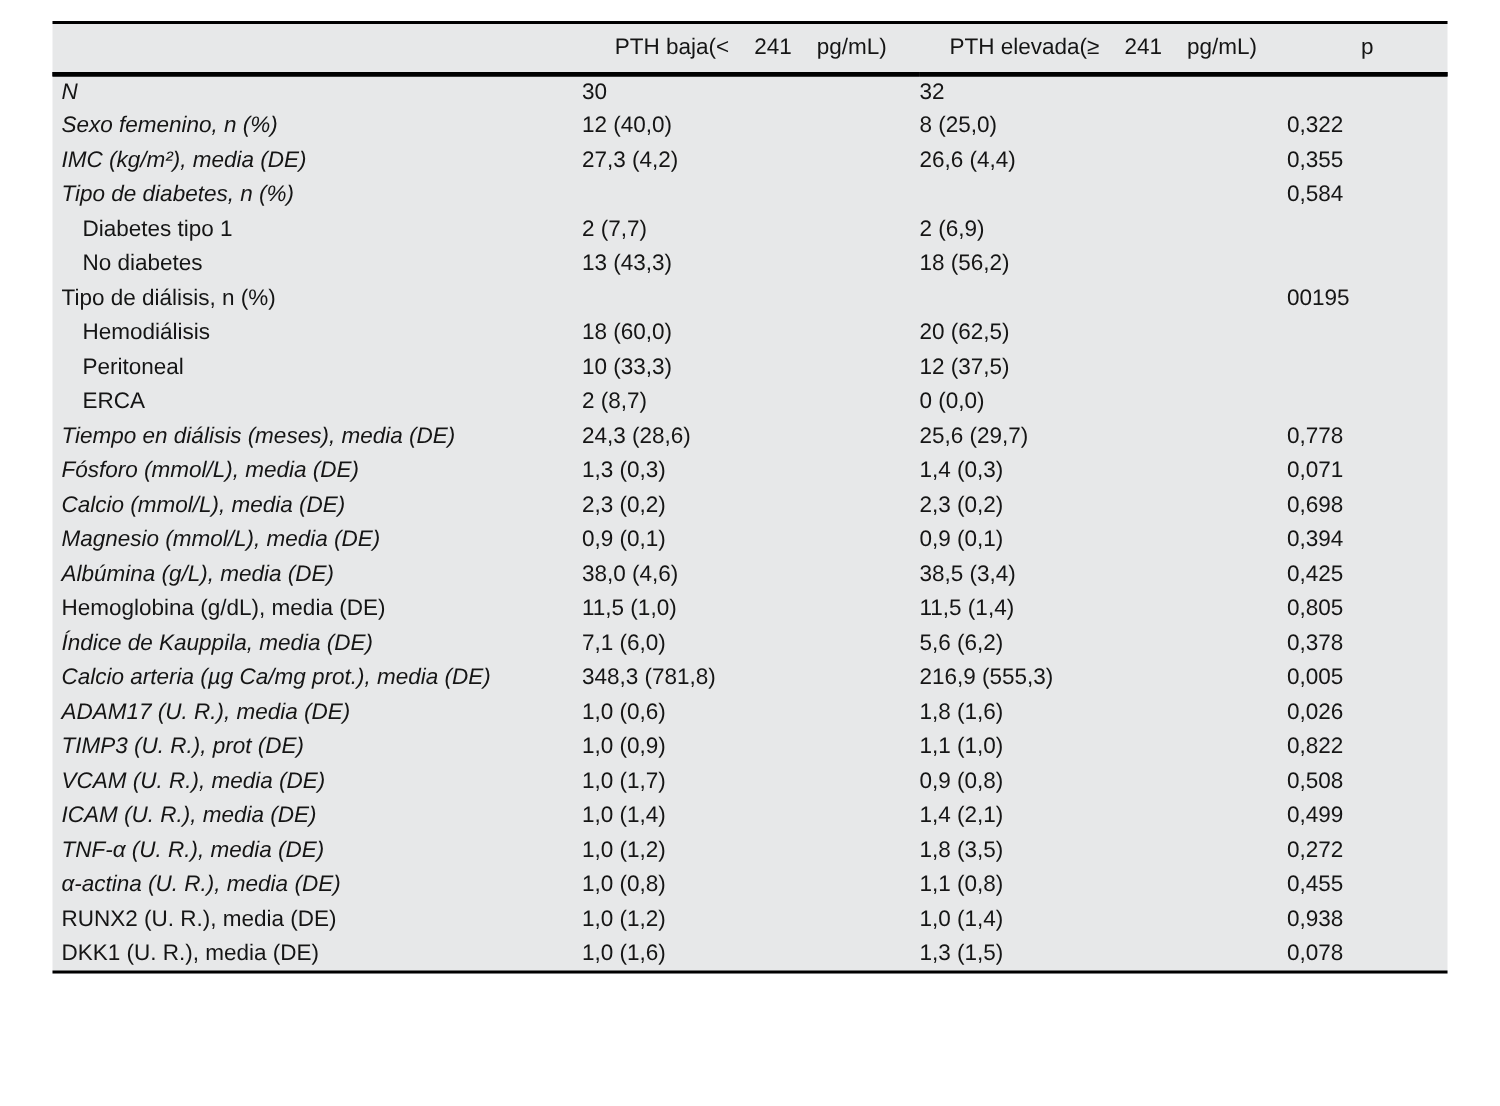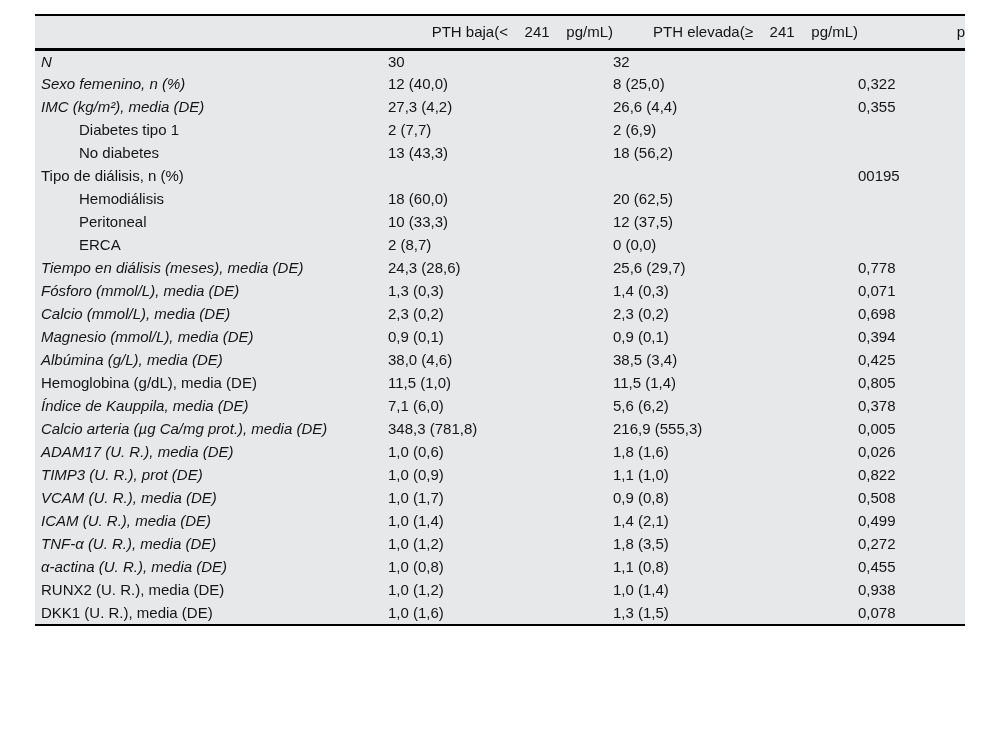--- a/index.html
+++ b/index.html
@@ -31,37 +31,37 @@
     table-layout:fixed;
     width:930px;
     font-size:15px;
   }
   col.c1{ width:353px; }
   col.c2{ width:225px; }
   col.c3{ width:245px; }
   col.c4{ width:107px; }
   th{
     font-weight:400;
-    text-align:right;
+    text-align:center;
     height:33px;
     padding:0;
     vertical-align:middle;
     white-space:pre;
     border-bottom:3px solid var(--rule);
   }
   th.lbl{ padding-left:6px; }
   td{
     height:23px;
     padding:0;
     vertical-align:middle;
     white-space:pre;
     font-size:15px;
   }
   td.lbl{ padding-left:6px; }
-  td.ind{ padding-left:44px; }
+  td.ind{ padding-left:20px; }
   .it{ font-style:italic; }
 </style>
 </head>
 <body>
 
 <div class="table-wrap">
   <table>
     <colgroup>
       <col class="c1">
         <col class="c2">
@@ -89,20 +89,26 @@
         <td>8 (25,0)</td>
         <td>0,322</td>
       </tr>
       <tr>
         <td class="lbl it">IMC (kg/m²), media (DE)</td>
         <td>27,3 (4,2)</td>
         <td>26,6 (4,4)</td>
         <td>0,355</td>
       </tr>
       <tr>
+        <td class="lbl it">Tipo de diabetes, n (%)</td>
+        <td></td>
+        <td></td>
+        <td>0,584</td>
+      </tr>
+      <tr>
         <td class="lbl ind">Diabetes tipo 1</td>
         <td>2 (7,7)</td>
         <td>2 (6,9)</td>
         <td></td>
       </tr>
       <tr>
         <td class="lbl ind">No diabetes</td>
         <td>13 (43,3)</td>
         <td>18 (56,2)</td>
         <td></td>

